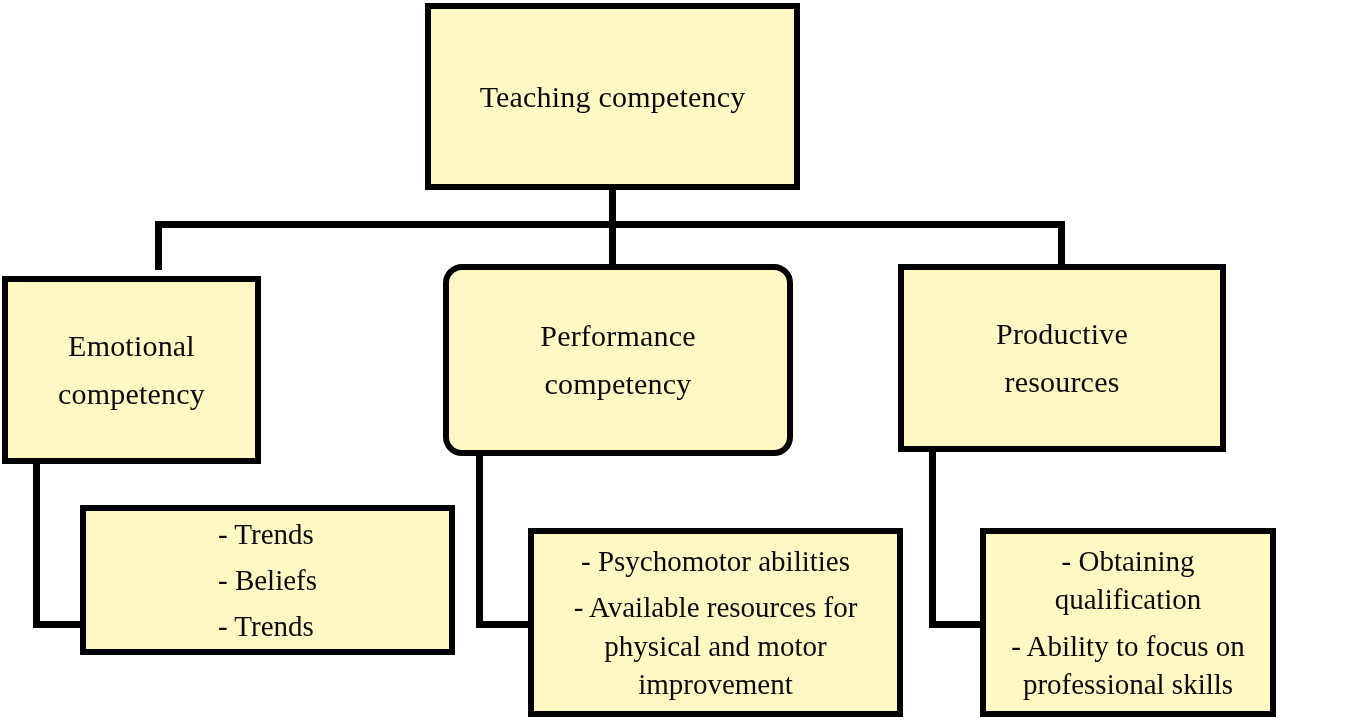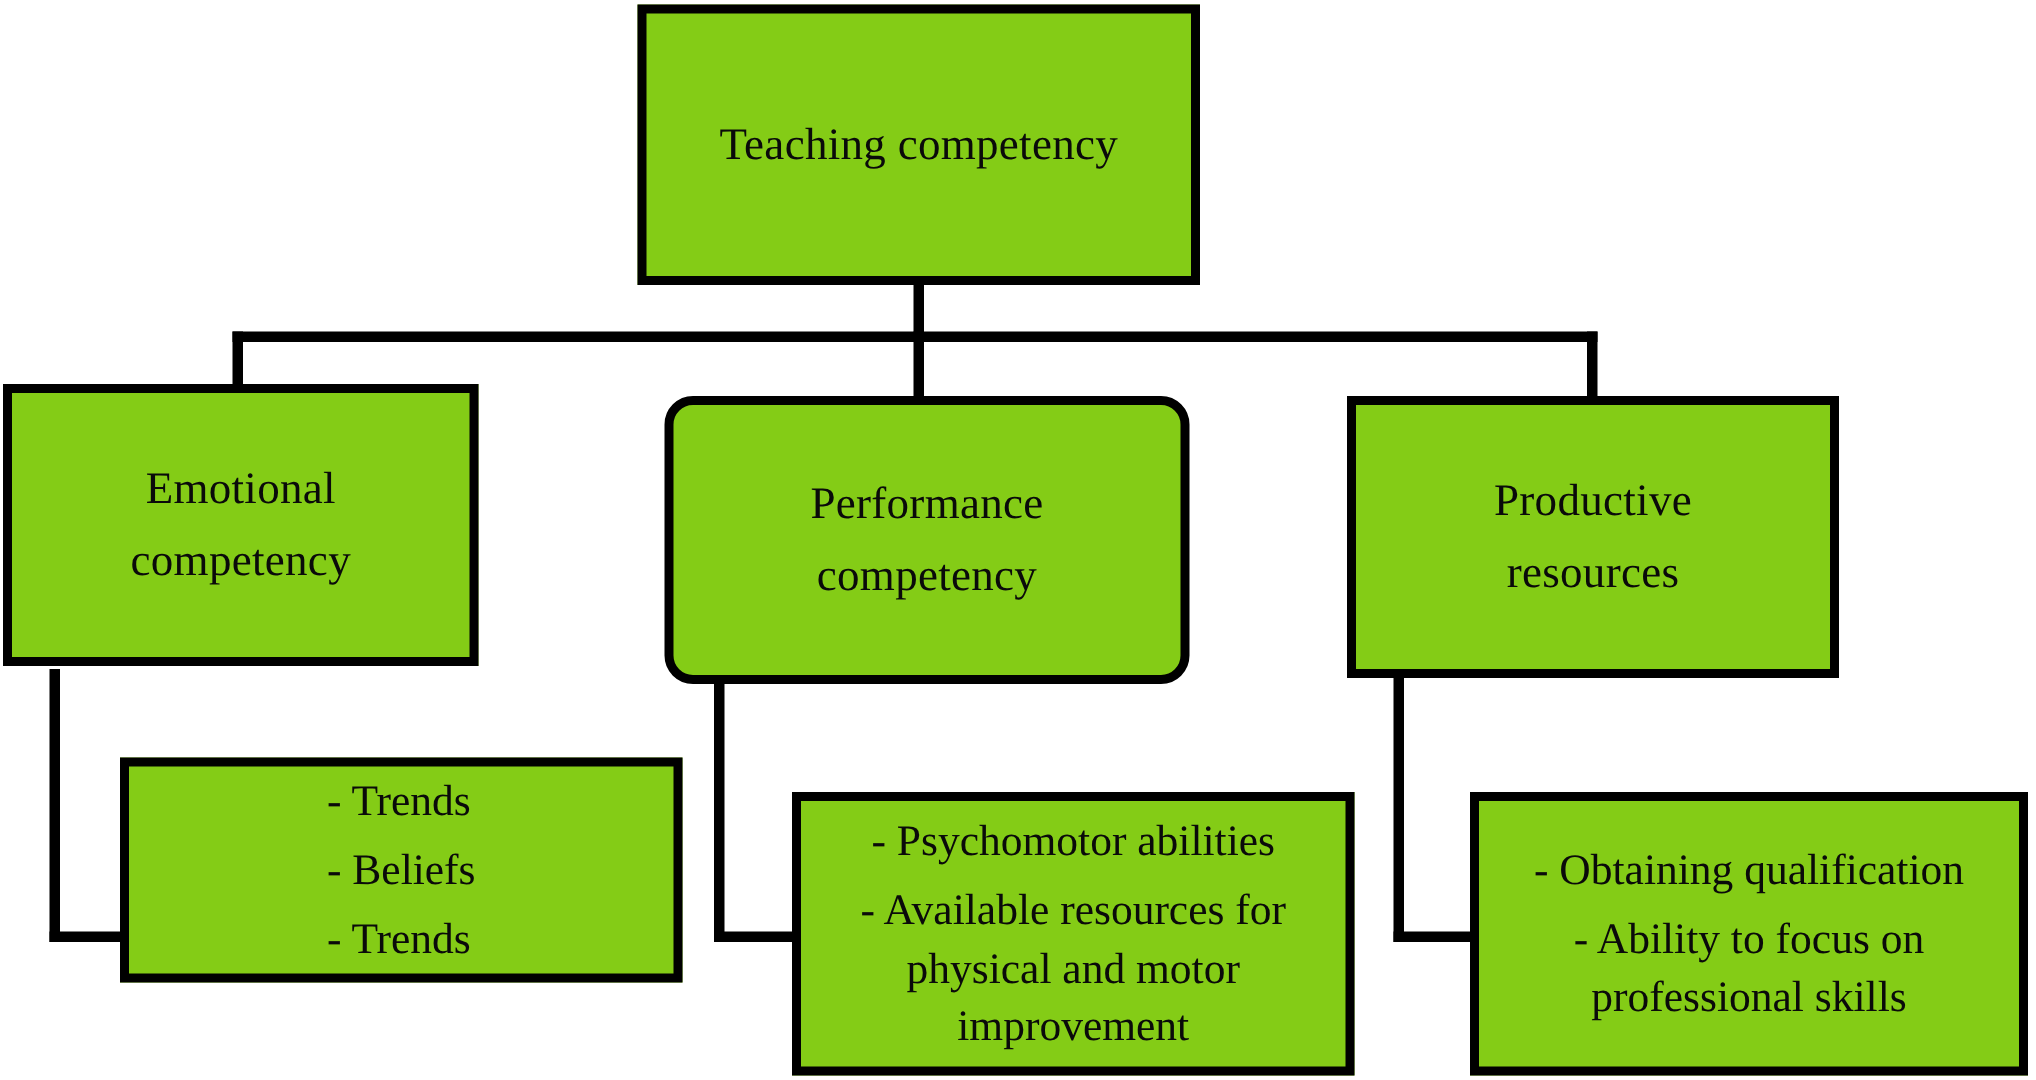--- a/index.html
+++ b/index.html
@@ -13,21 +13,21 @@
     height: 720px;
     background: #ffffff;
     overflow: hidden;
     font-family: "Liberation Serif", "DejaVu Serif", serif;
     color: #0a0a0a;
   }
   .node {
     position: absolute;
     box-sizing: border-box;
     border: 6px solid #000000;
-    background: #84cc16;
+    background: #fef9c3;
     display: flex;
     align-items: center;
     justify-content: center;
   }
   .node-label {
     white-space: pre-line;
     text-align: center;
     font-size: 30px;
     line-height: 1.6;
     letter-spacing: 0.2px;
@@ -72,21 +72,21 @@
   <div class="line" style="left:33px;  top:621px; width:54px; height:7px;"></div>
   <div class="line" style="left:476px; top:446px; width:7px;  height:182px;"></div>
   <div class="line" style="left:476px; top:621px; width:58px; height:7px;"></div>
   <div class="line" style="left:929px; top:446px; width:7px;  height:182px;"></div>
   <div class="line" style="left:929px; top:621px; width:57px; height:7px;"></div>
 
   <div class="node" style="left:425px; top:3px; width:375px; height:187px;">
     <div class="node-label root-label">Teaching competency</div>
   </div>
 
-  <div class="node" style="left:2px; top:256px; width:317px; height:188px;">
+  <div class="node" style="left:2px; top:276px; width:259px; height:188px;">
     <div class="node-label">Emotional
 competency</div>
   </div>
 
   <div class="node" style="left:443px; top:264px; width:350px; height:192px;border-radius:19px;">
     <div class="node-label">Performance
 competency</div>
   </div>
 
   <div class="node" style="left:898px; top:264px; width:328px; height:188px;">
@@ -102,20 +102,20 @@
     </div>
   </div>
 
   <div class="node" style="left:528px; top:528px; width:375px; height:189px;">
     <div class="items-center">
       <div class="leaf-item">- Psychomotor abilities</div>
       <div class="leaf-item leaf-item-wrap">- Available resources for physical and motor improvement</div>
     </div>
   </div>
 
-  <div class="node" style="left:980px; top:528px; width:372px; height:189px;">
+  <div class="node" style="left:980px; top:528px; width:296px; height:189px;">
     <div class="items-center">
       <div class="leaf-item">- Obtaining qualification</div>
       <div class="leaf-item leaf-item-wrap">- Ability to focus on professional skills</div>
     </div>
   </div>
 
 </div>
 
 </body></html>

